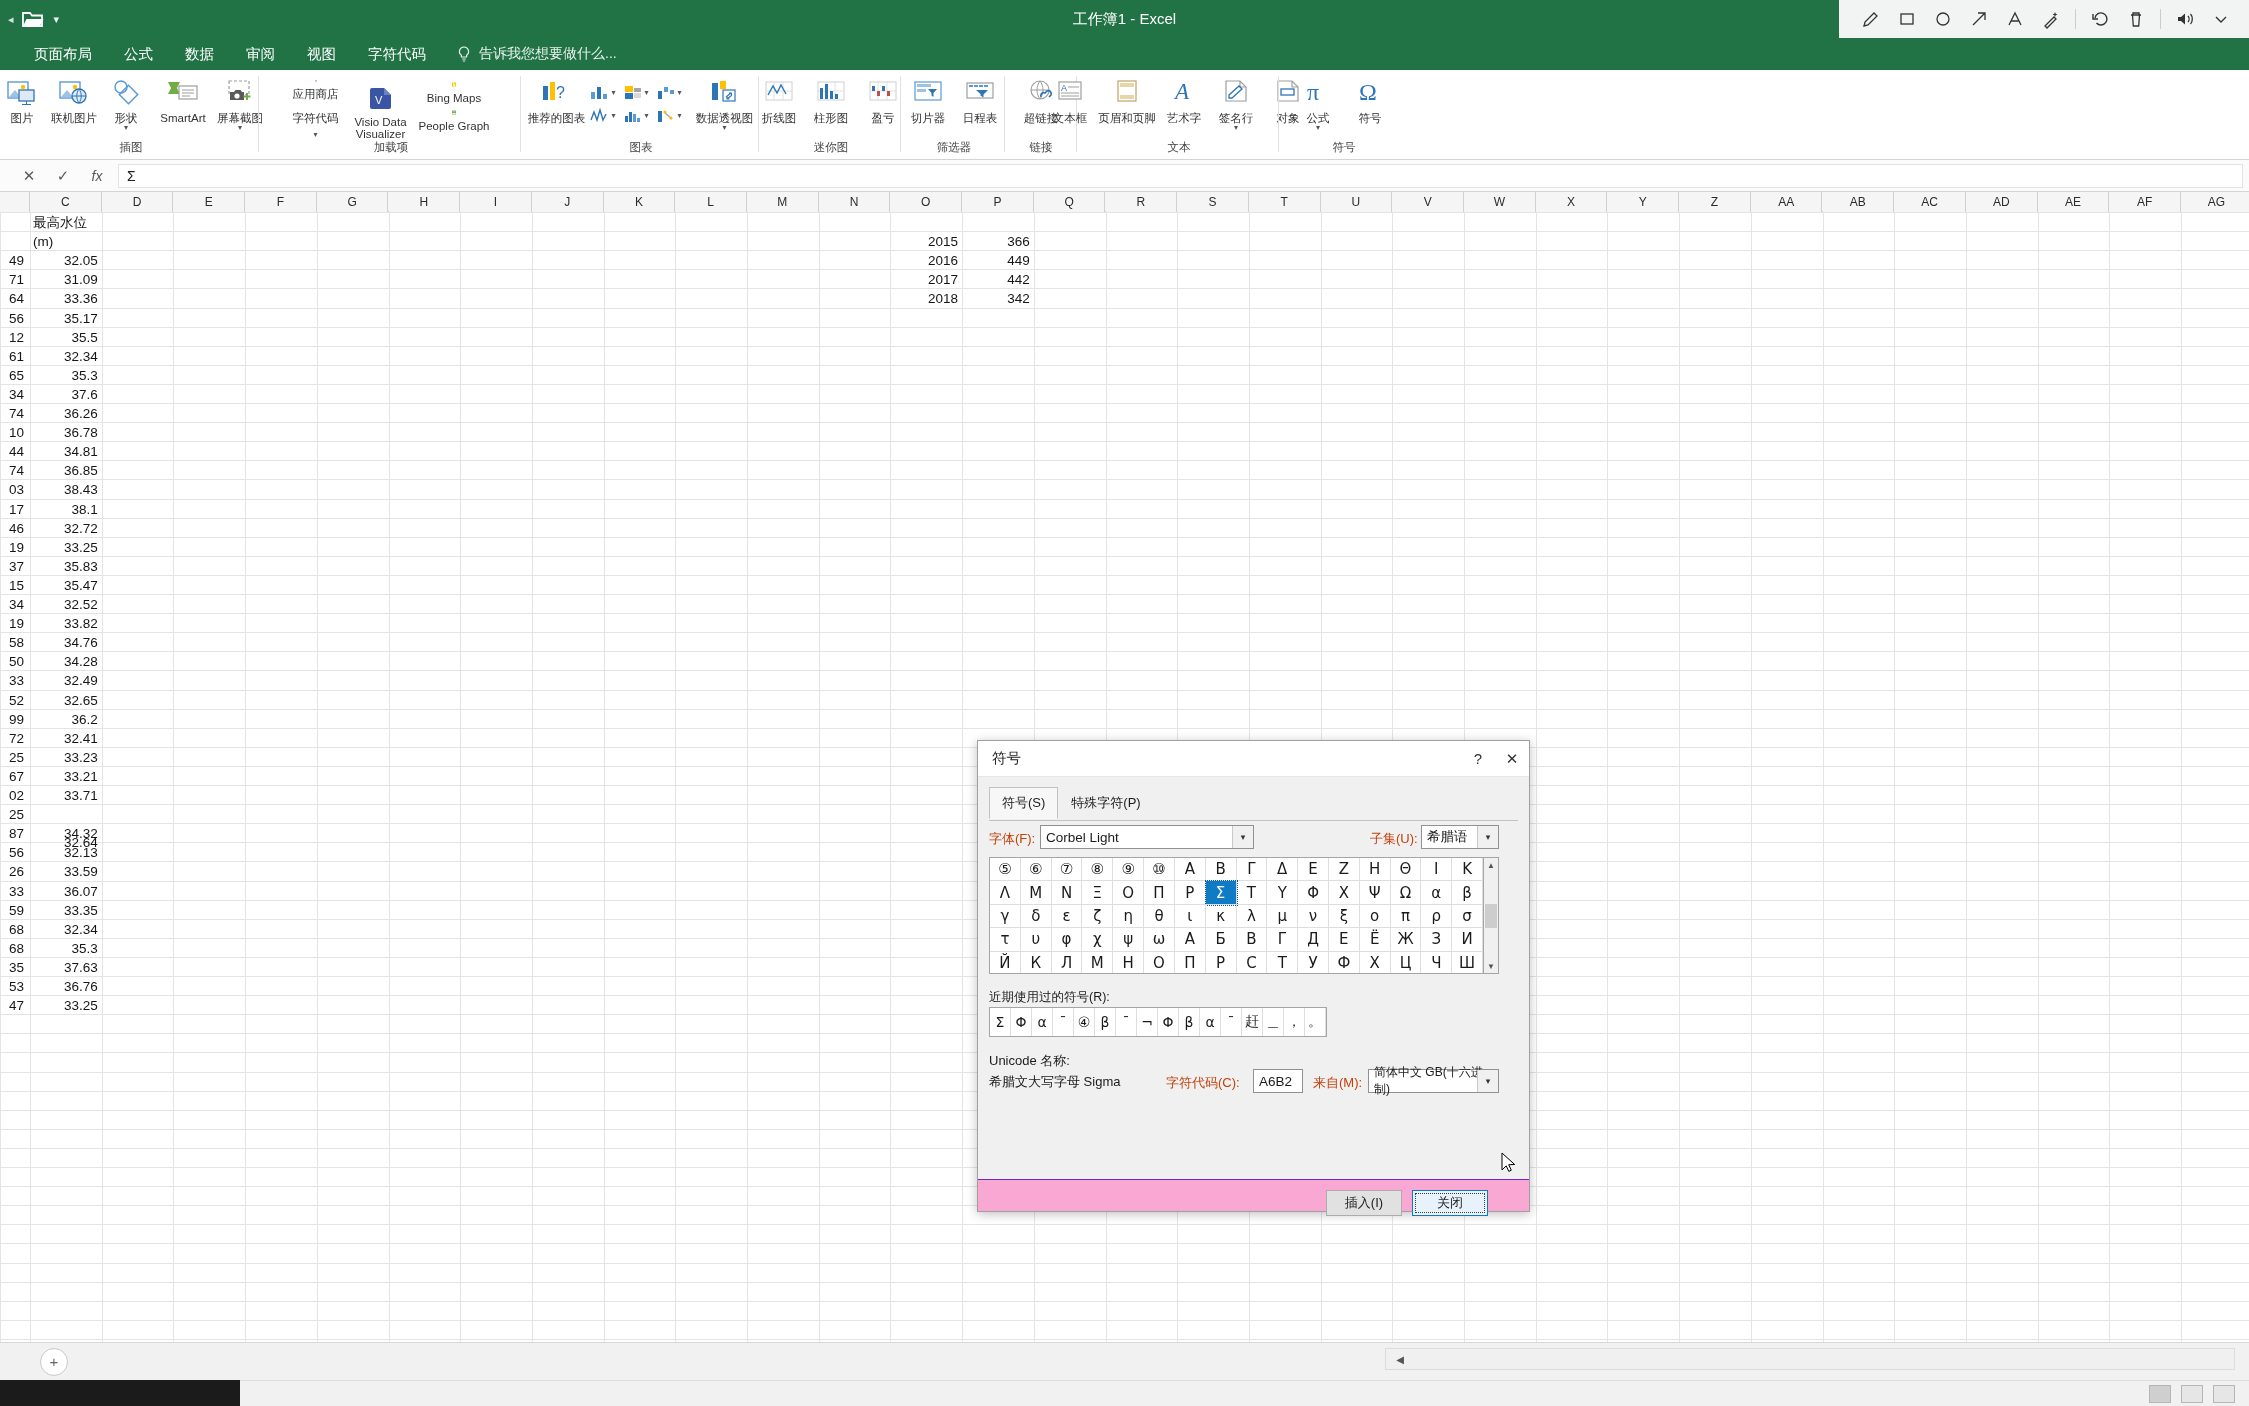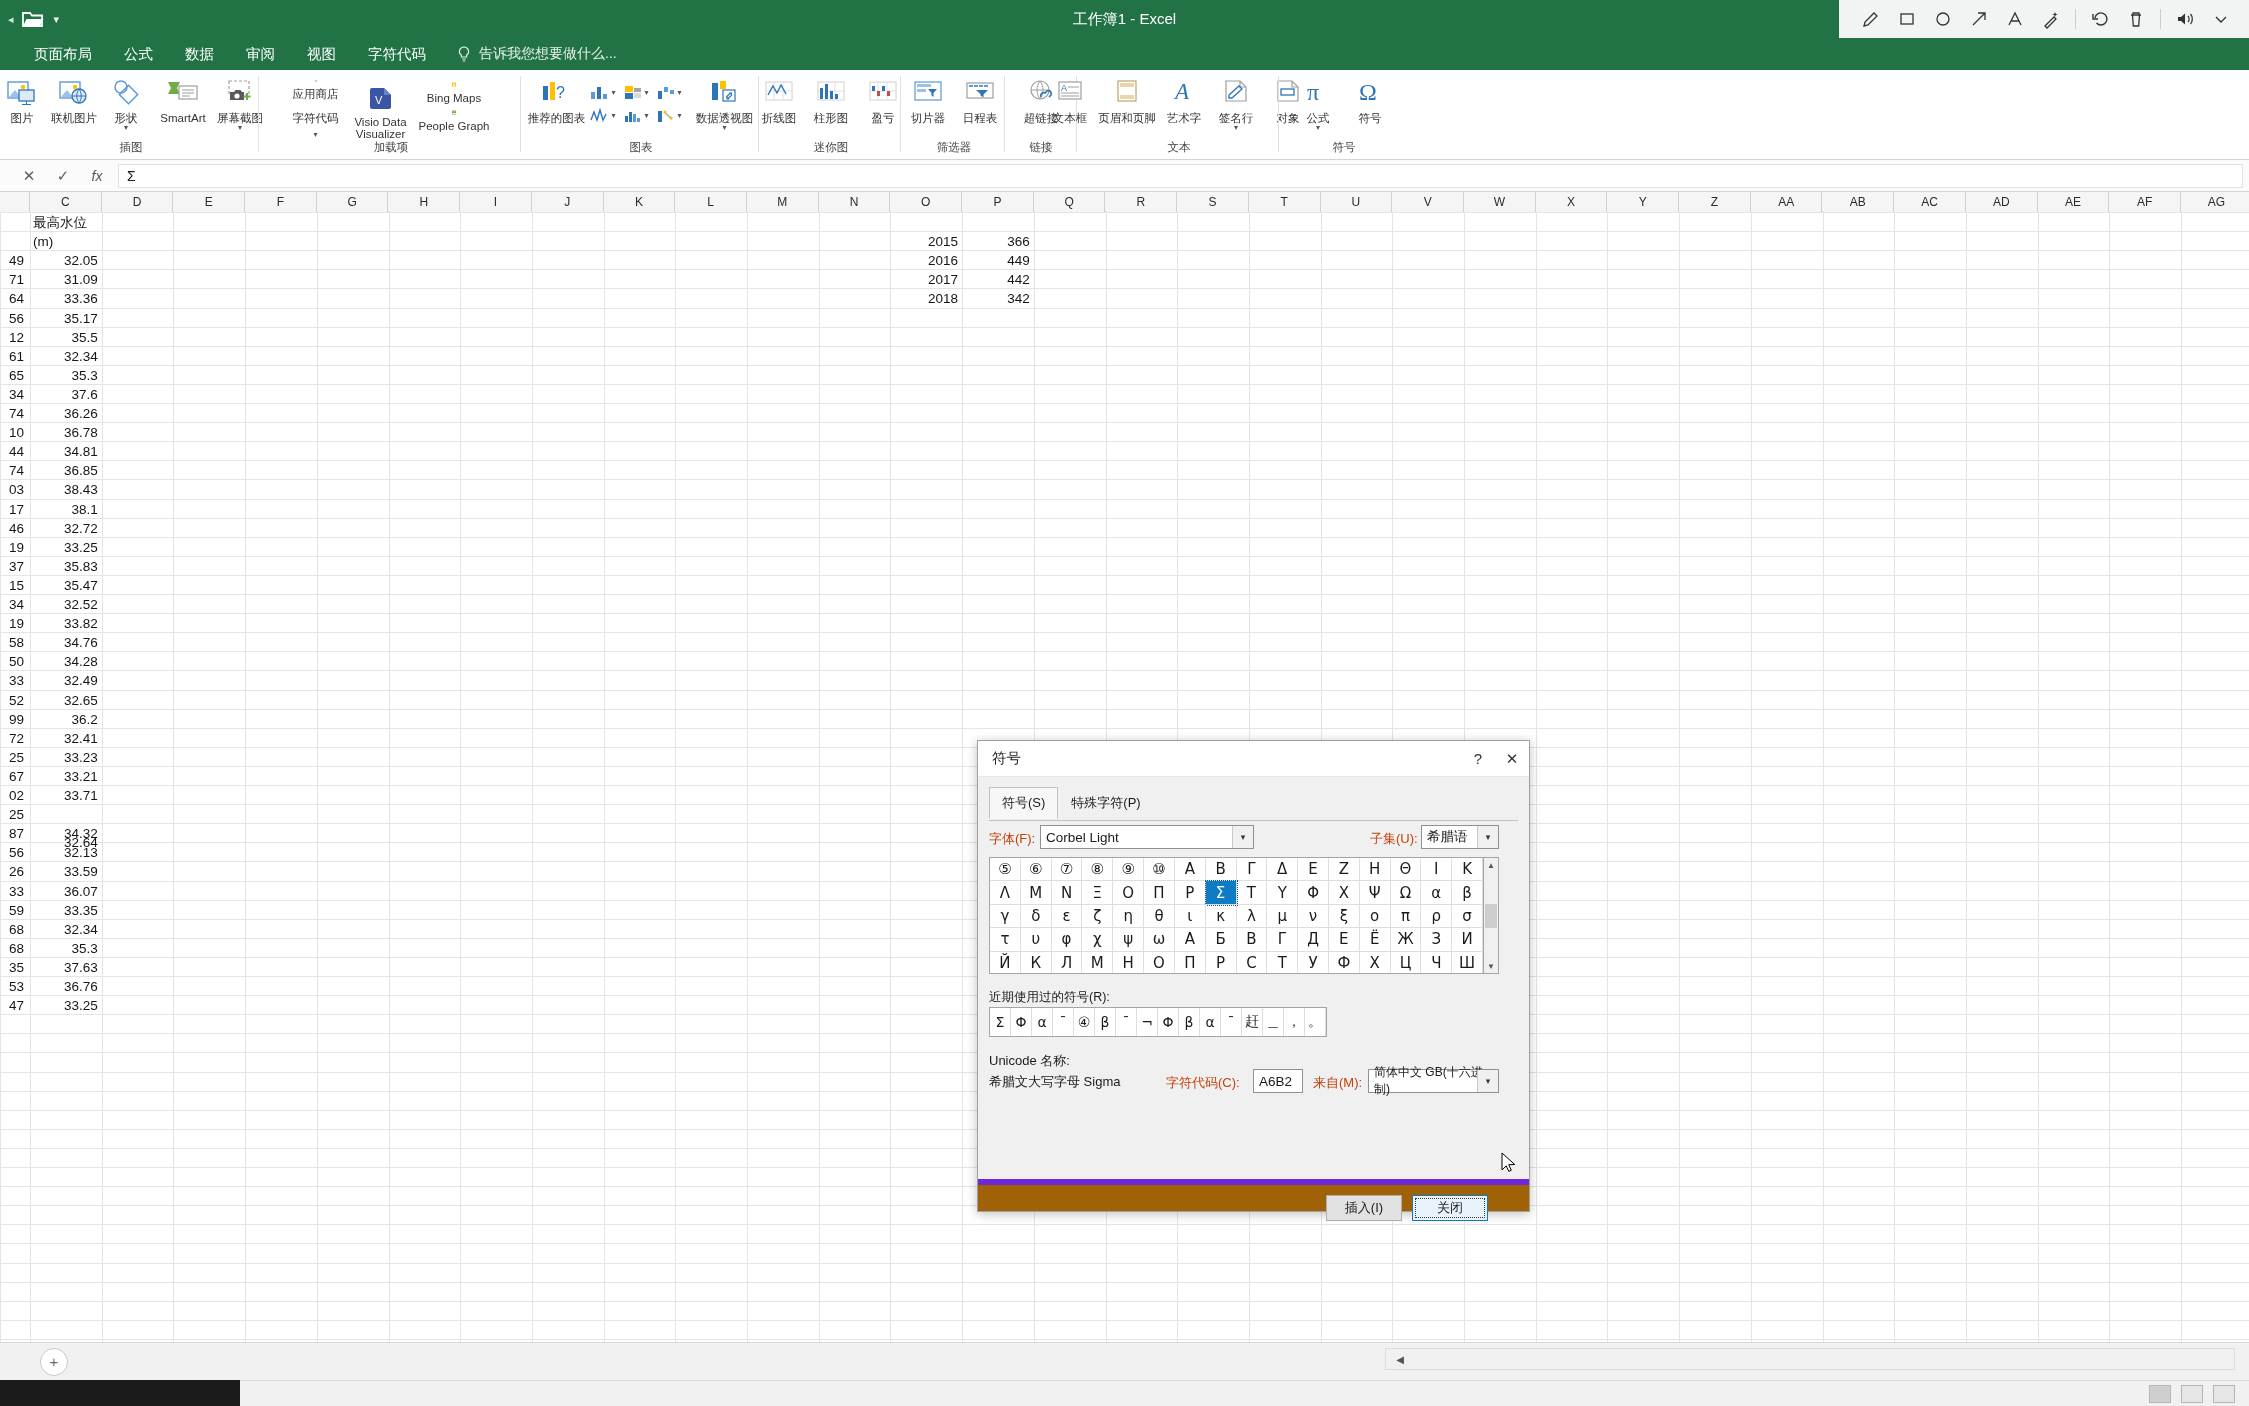--- a/index.html
+++ b/index.html
@@ -180,21 +180,21 @@
     width:24px; height:28px; border-right:1px solid #dedede;
     display:flex; align-items:center; justify-content:center; font-size:14px; color:#1b1b1b; cursor:pointer;
     font-family:"DejaVu Sans", sans-serif;
   }
   .uni-label { position:absolute; left:11px; top:275px; font-size:13px; color:#1b1b1b;}
   .uni-name { position:absolute; left:11px; top:296px; font-size:13px; color:#1b1b1b;}
   .txtbox {
     position:absolute; height:24px; background:#ffffff; border:1px solid #919191;
     font-size:13.5px; color:#1b1b1b; display:flex; align-items:center; padding-left:5px;
   }
-  .dlg-footer { position:absolute; left:0; right:0; bottom:0; height:32px; background:#a16207; border-top:6px solid #6d28d9;}
+  .dlg-footer { position:absolute; left:0; right:0; bottom:0; height:32px; background:#f9a8d4; border-top:1px solid #6d28d9;}
   .pbtn {
     position:absolute; top:10px; width:76px; height:26px; font-size:13px; color:#1b1b1b;
     display:flex; align-items:center; justify-content:center; cursor:pointer;
     background:#e1e1e1; border:1px solid #adadad;
   }
   .pbtn.def { background:#e8f2fb; border:1px solid #0f7bc4; outline:1px dotted #3a3a3a; outline-offset:-4px;}
   .cursor-arrow { position:absolute; left:1501px; top:1152px; width:16px; height:22px; pointer-events:none; }
 </style>
 </head>
 <body>

